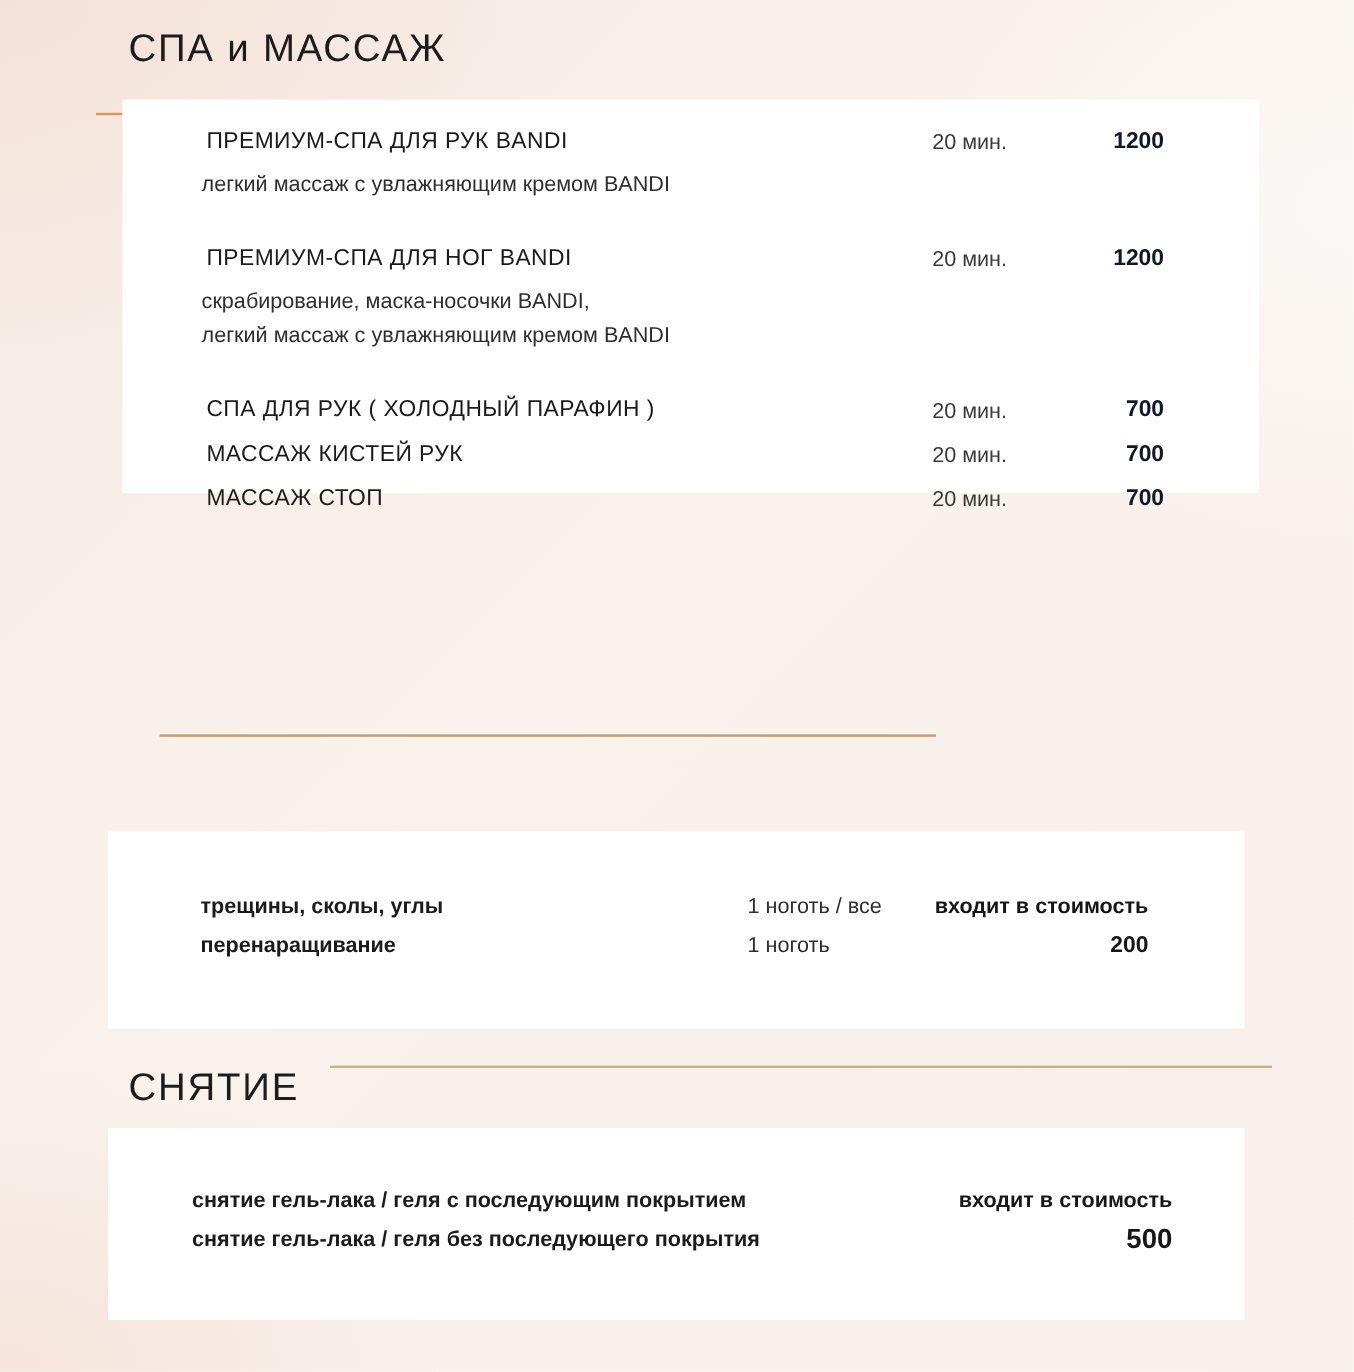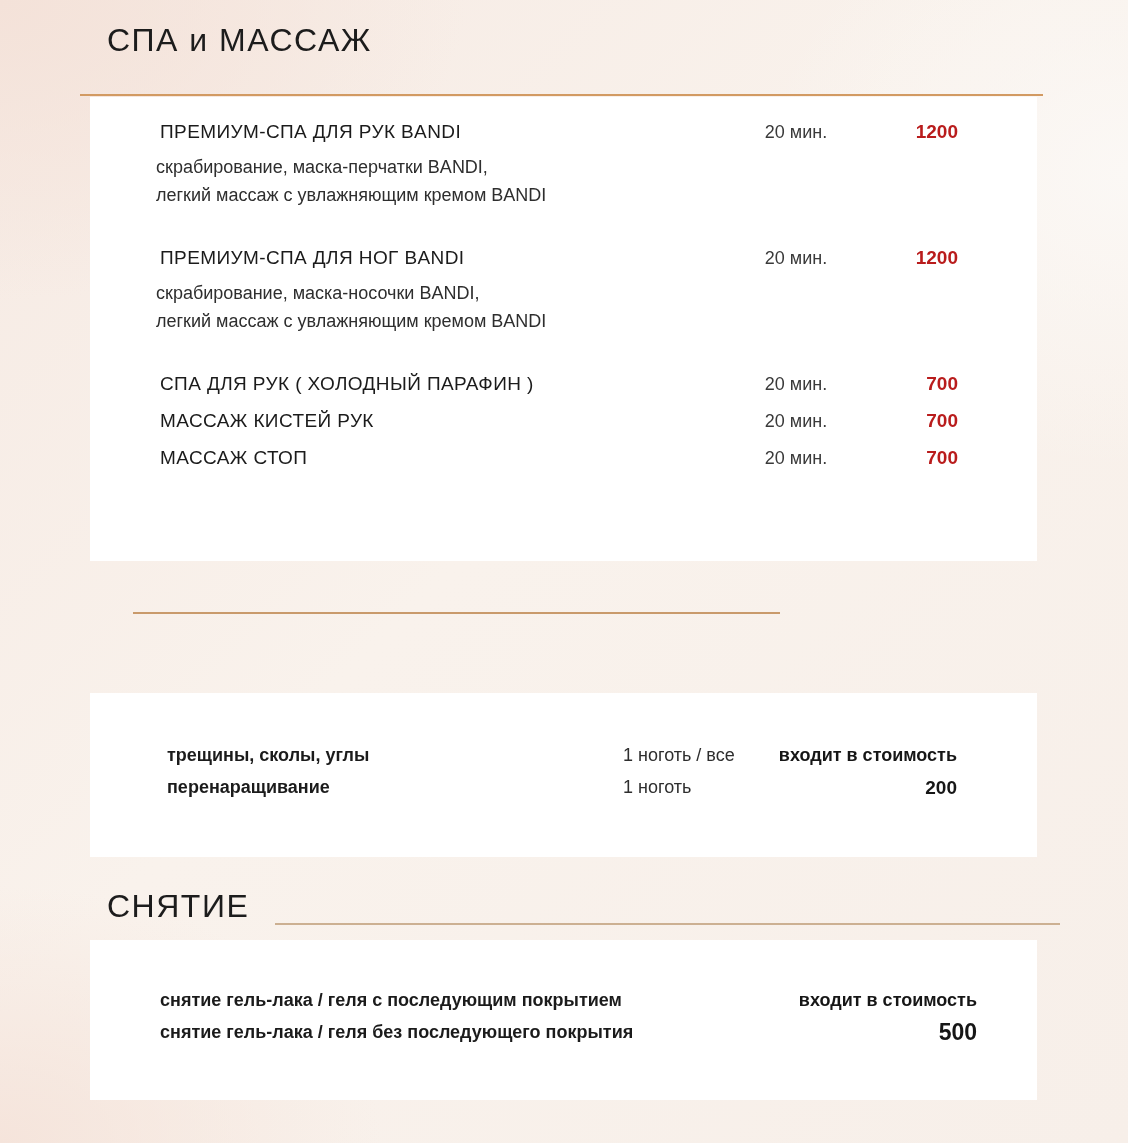--- a/index.html
+++ b/index.html
@@ -23,21 +23,21 @@
     font-size: 32px;
     font-weight: 400;
     letter-spacing: 1.5px;
     color: #1c1c1c;
     white-space: nowrap;
   }
   .title-row {
     position: absolute;
     left: 107px;
     display: flex;
-    align-items: flex-end;
+    align-items: flex-start;
   }
   .title-row .rule {
     height: 2px;
     margin-left: 26px;
     flex: none;
   }
 
   
   .card {
     position: absolute;
@@ -45,33 +45,33 @@
     width: 947px;
     background: #ffffff;
   }
 
   
   #spa-rule {
     position: absolute;
     top: 94px; left: 80px;
     width: 963px; height: 2px;
   }
-  #spa-card { top: 97px; height: 464px; padding: 22px 79px 0 70px; }
+  #spa-card { top: 83px; height: 328px; padding: 22px 79px 0 70px; margin-left: 12px; }
 
   .spa-item { display: grid; grid-template-columns: 576px 120px 102px; }
   .spa-item .item-name {
     font-size: 19px; font-weight: 500; letter-spacing: 0.4px;
     line-height: 26px; color: #1b1b1b;
   }
   .spa-item .item-duration {
     font-size: 18px; font-weight: 400; line-height: 26px; color: #3a3a3a; text-align: center;
   }
   .spa-item .item-price {
     font-size: 19px; font-weight: 600; line-height: 26px;
-    text-align: right; color: #b91c1c;
+    text-align: right; color: #0f172a;
   }
   .item-desc {
     font-size: 18px; font-weight: 400; color: #2e2e2e;
     line-height: 28px; margin-top: 8px; margin-left: -4px;
   }
   .spa-block-2 { margin-top: 36px; }
   .spa-simple-group { margin-top: 36px; }
   .spa-simple-group .spa-item + .spa-item { margin-top: 11px; }
 
   
@@ -126,21 +126,20 @@
 
   <div class="card" id="spa-card">
 
     <div class="spa-item-block">
       <div class="spa-item">
         <div class="item-name">ПРЕМИУМ-СПА ДЛЯ РУК BANDI</div>
         <div class="item-duration">20 мин.</div>
         <div class="item-price">1200</div>
       </div>
       <div class="item-desc">
-        <div>скрабирование, маска-перчатки BANDI,</div>
         <div>легкий массаж с увлажняющим кремом BANDI</div>
       </div>
     </div>
 
     <div class="spa-item-block spa-block-2">
       <div class="spa-item">
         <div class="item-name">ПРЕМИУМ-СПА ДЛЯ НОГ BANDI</div>
         <div class="item-duration">20 мин.</div>
         <div class="item-price">1200</div>
       </div>

